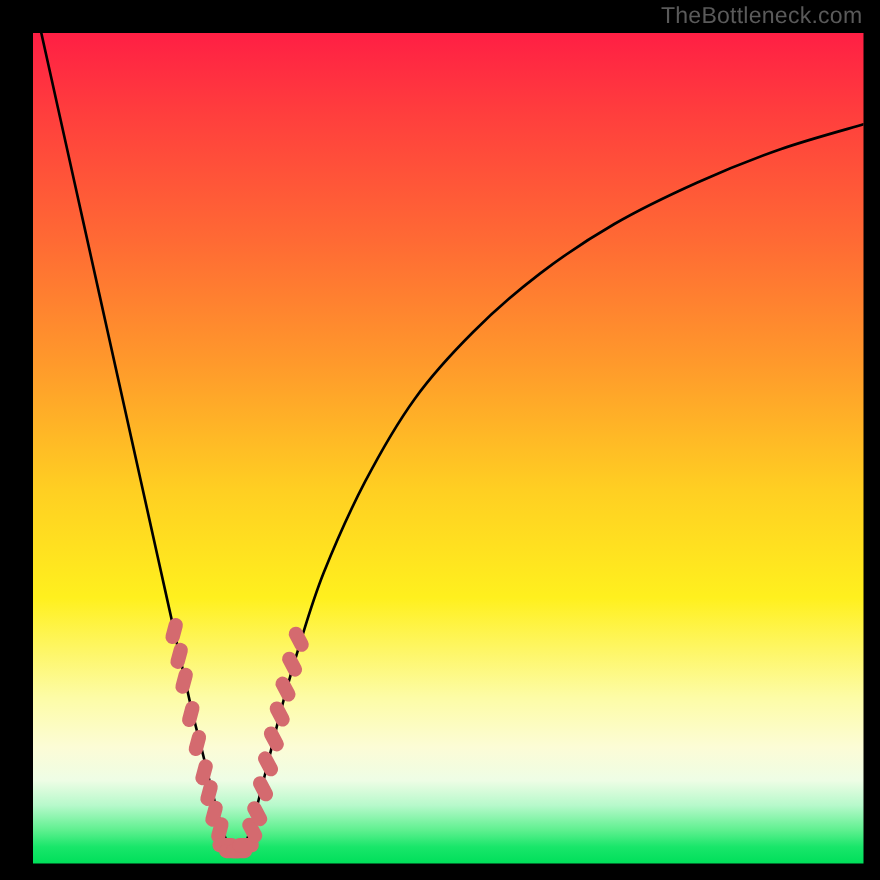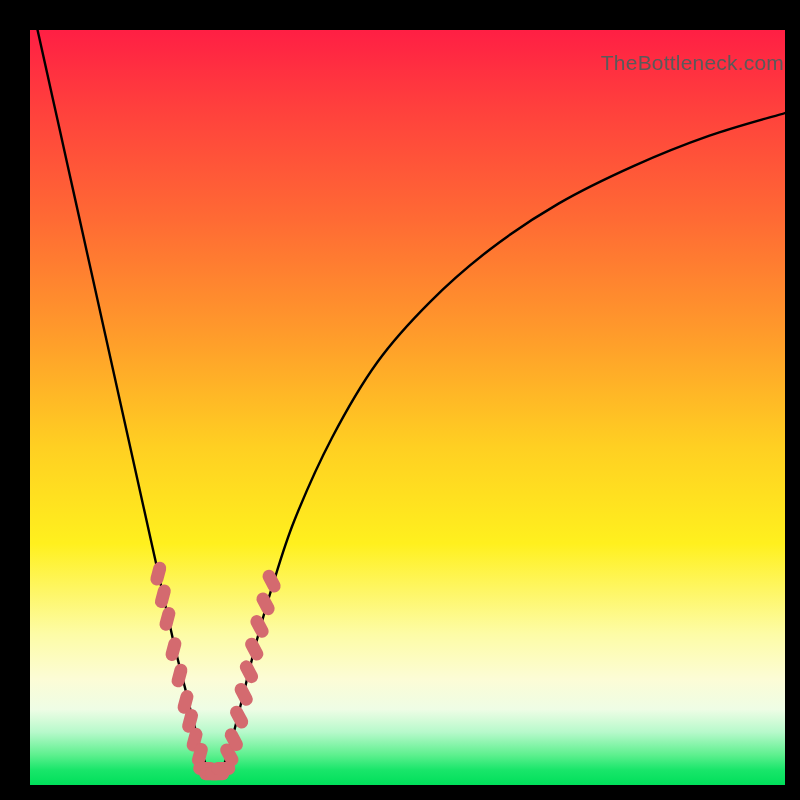--- a/index.html
+++ b/index.html
@@ -44,21 +44,20 @@
   .watermark {
     position: absolute;
     top: 3px;
     right: 16px;
     font-size: 21px;
     font-weight: 500;
     color: #5a5a5a;
     letter-spacing: 0.2px;
     user-select: none;
     z-index: 5;
-    margin-top: 48px;
   }
   svg.curve {
     position: absolute;
     left: 0; top: 0;
     width: 755px; height: 755px;
     z-index: 2;
   }
 </style>
 </head>
 <body>

